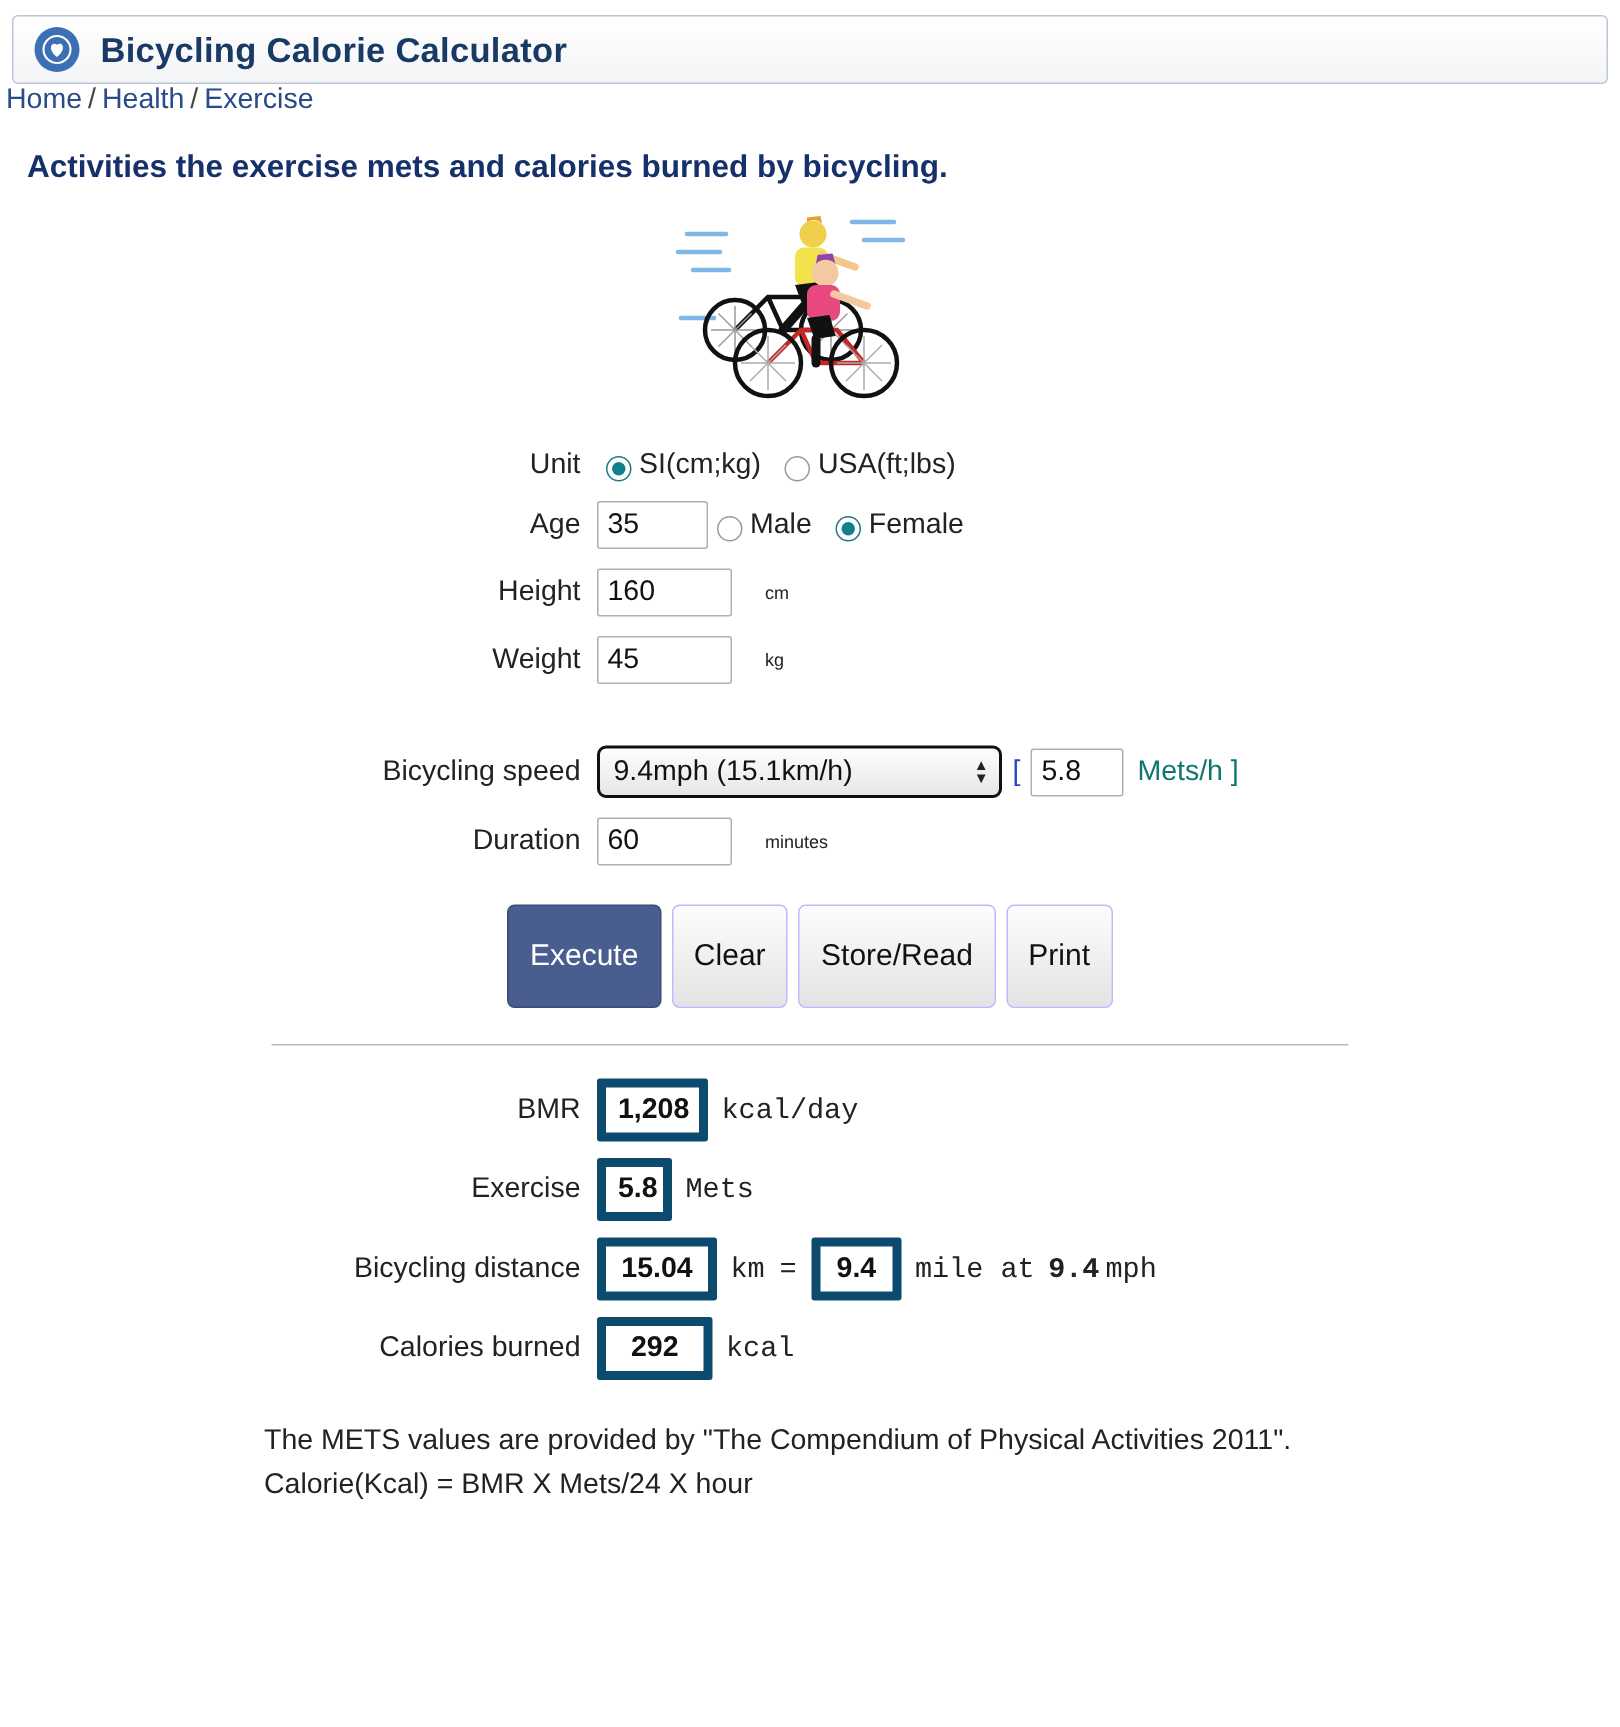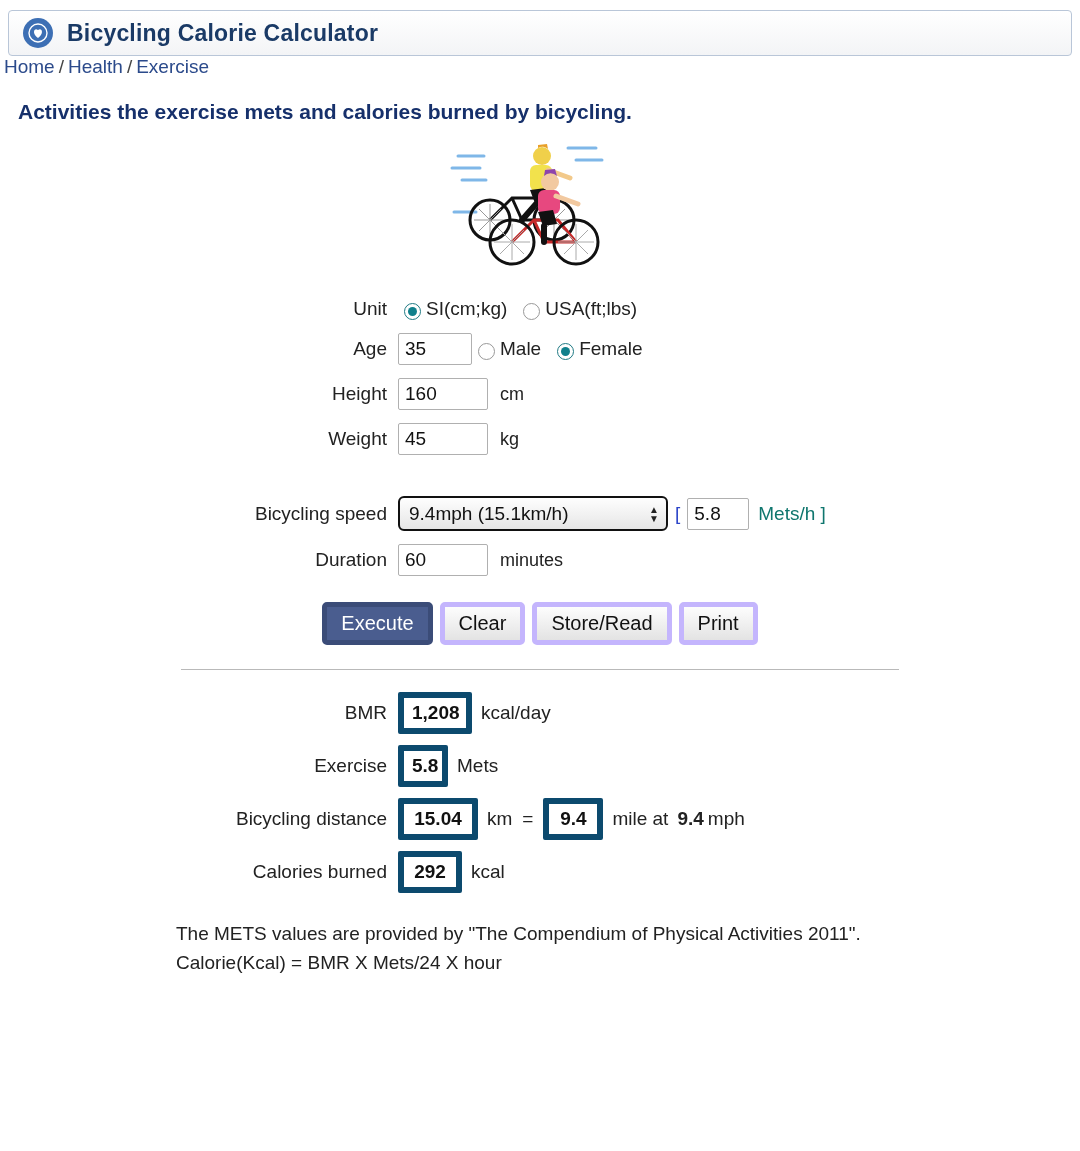--- a/index.html
+++ b/index.html
@@ -81,22 +81,22 @@
     border-radius: 2px;
     padding: 4px 6px;
     background: #fff;
     color: #111;
     outline: none;
   }
   .inp-age { width: 74px; }
   .inp-num { width: 90px; }
   .inp-mets { width: 62px; }
   .unit {
-    font-size: 18px;
-    margin-left: 12px;
+    font-size: 12px;
+    margin-left: 22px;
     color: #222;
   }
   .radio-grp { display: flex; align-items: center; margin-left: 6px; }
   .radio-item { display: flex; align-items: flex-end; margin-right: 16px; font-size: 19px; }
   .rd {
     width: 17px; height: 17px; border-radius: 50%;
     border: 1px solid #999;
     background: #fff;
     margin-right: 5px;
     display: inline-block;
@@ -149,22 +149,22 @@
   
   .btnrow {
     display: flex;
     justify-content: center;
     gap: 7px;
     margin-top: 26px;
   }
   .btn {
     font-family: "Liberation Sans", sans-serif;
     font-size: 20px;
-    padding: 5px 14px;
-    border: 5px solid #c4b5fd;
+    padding: 22px 14px;
+    border: 1px solid #c4b5fd;
     border-radius: 5px;
     background: linear-gradient(#fdfdfd, #e3e3e3);
     color: #111;
     cursor: pointer;
   }
   .btn.primary {
     background: #4a5d8f;
     border-color: #3b4c78;
     color: #fff;
   }
@@ -193,22 +193,22 @@
     border-radius: 2px;
     padding: 4px 8px;
     background: #fff;
     color: #111;
     text-align: center;
   }
   .o-bmr { width: 74px; }
   .o-mets { width: 50px; }
   .o-dist { width: 80px; }
   .o-mile { width: 60px; }
-  .o-cal { width: 64px; }
-  .suffix { font-size: 19px; margin-left: 9px; }
+  .o-cal { width: 77px; }
+  .suffix { font-size: 19px; margin-left: 9px; font-family: Liberation Mono, monospace; }
   .suffix.b { font-weight: bold; margin-left: 9px; }
   .eqs { font-size: 19px; margin: 0 10px; }
 
   .note {
     margin: 26px 0 0 176px;
     font-size: 19px;
     line-height: 1.55;
     color: #222;
   }
 </style>

